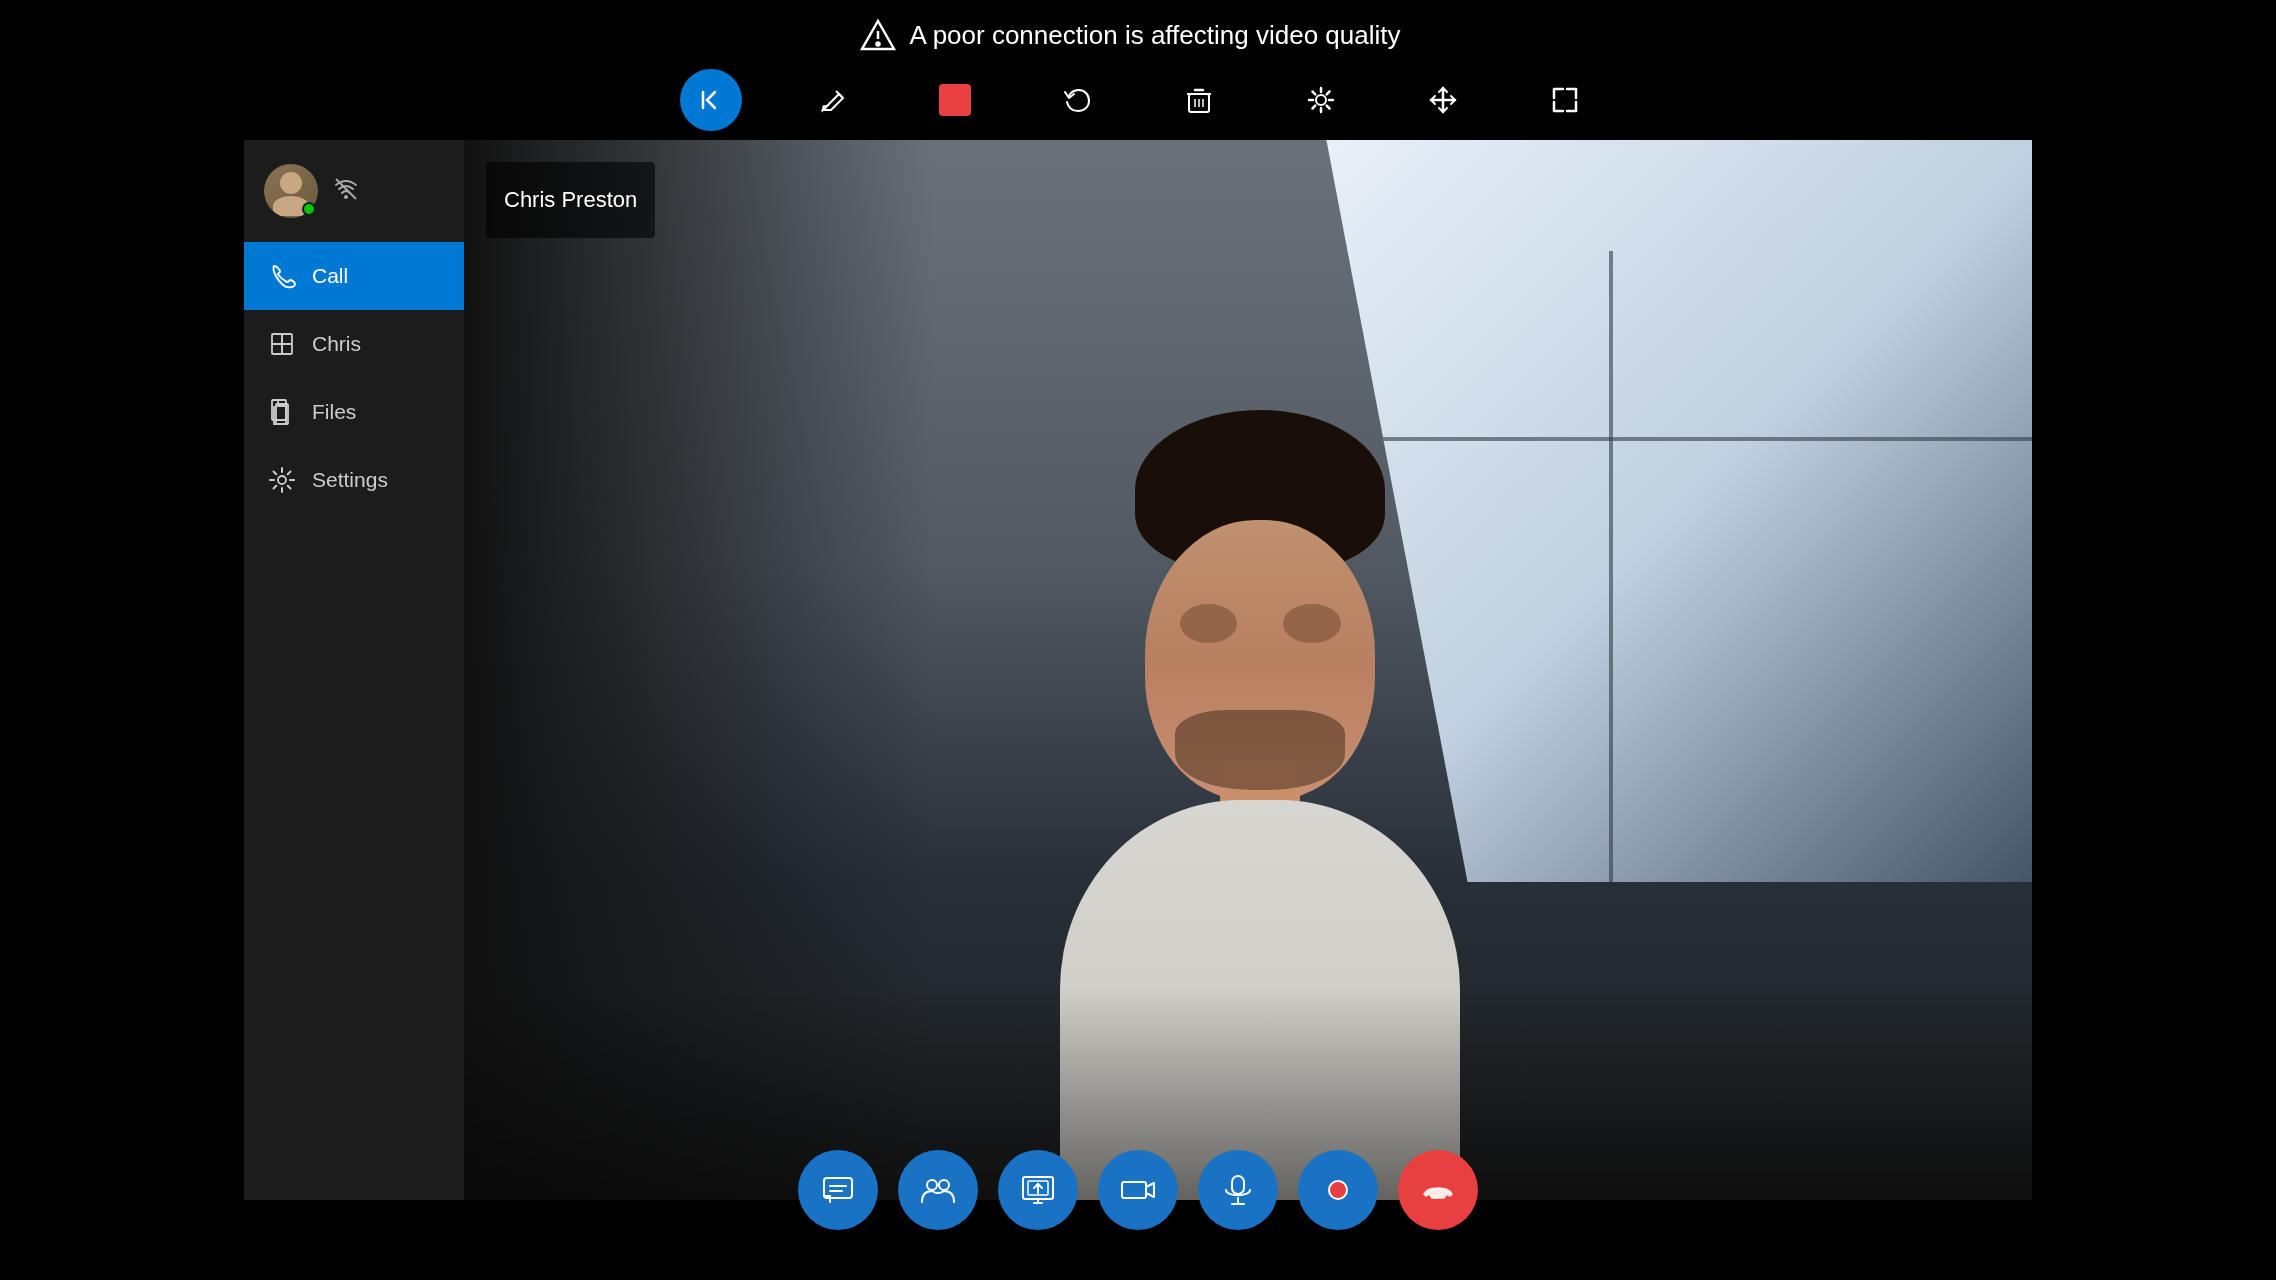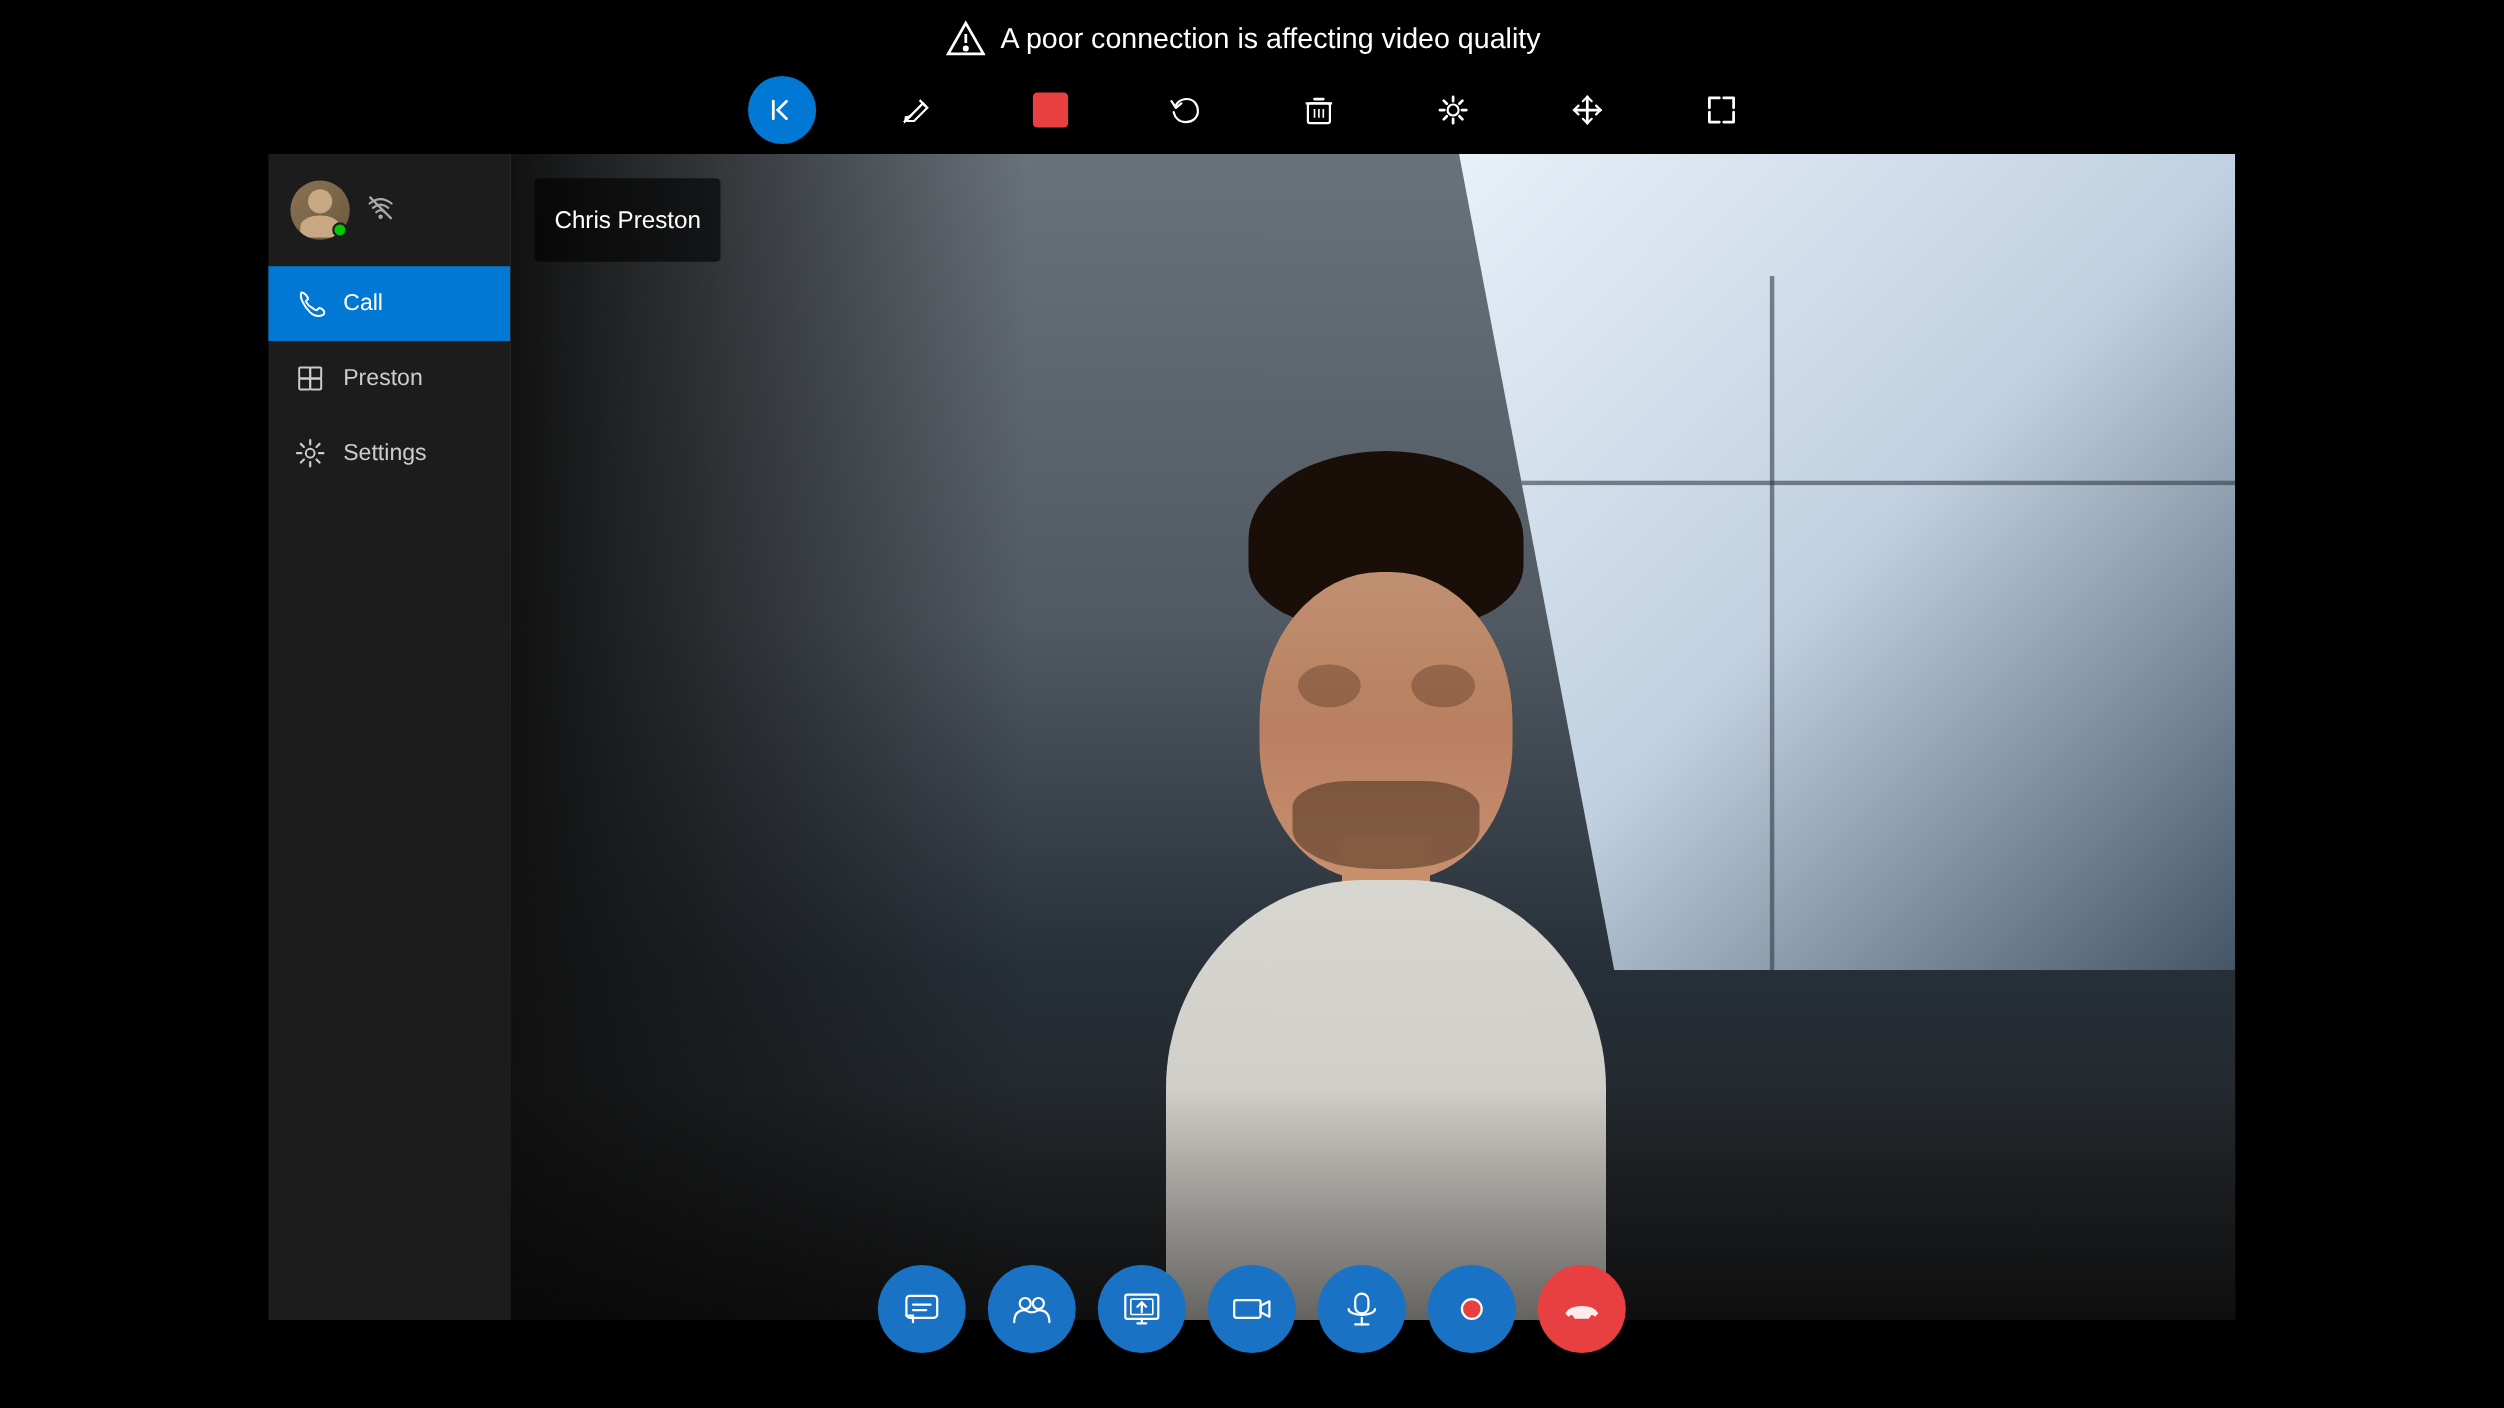--- a/index.html
+++ b/index.html
@@ -442,23 +442,31 @@
         <span class="nav-label">Call</span>
       </div>
 
       <div class="nav-item">
         <svg viewBox="0 0 28 28">
           <rect x="4" y="4" width="10" height="10" rx="1" stroke="#ccc" stroke-width="1.8" fill="none"></rect>
           <rect x="14" y="4" width="10" height="10" rx="1" stroke="#ccc" stroke-width="1.8" fill="none"></rect>
           <rect x="4" y="14" width="10" height="10" rx="1" stroke="#ccc" stroke-width="1.8" fill="none"></rect>
           <rect x="14" y="14" width="10" height="10" rx="1" stroke="#ccc" stroke-width="1.8" fill="none"></rect>
         </svg>
-        <span class="nav-label">Preston</span>
-      </div>
-
+        <span class="nav-label">Chris</span>
+      </div>
+
+      <div class="nav-item">
+        <svg viewBox="0 0 28 28">
+          <rect x="4" y="2" width="14" height="20" rx="1" stroke="#ccc" stroke-width="1.8" fill="none"></rect>
+          <path d="M10 2 L10 8 L18 8 L18 26 L6 26 L6 8" stroke="#ccc" stroke-width="1.8" fill="none"></path>
+          <rect x="8" y="6" width="12" height="20" rx="1" stroke="#ccc" stroke-width="1.8" fill="none"></rect>
+        </svg>
+        <span class="nav-label">Files</span>
+      </div>
 
       <div class="nav-item">
         <svg viewBox="0 0 28 28">
           <circle cx="14" cy="14" r="4" stroke="#ccc" stroke-width="1.8" fill="none"></circle>
           <path d="M14 2 L14 6 M14 22 L14 26 M2 14 L6 14 M22 14 L26 14 M5.5 5.5 L8.3 8.3 M19.7 19.7 L22.5 22.5 M5.5 22.5 L8.3 19.7 M19.7 8.3 L22.5 5.5" stroke="#ccc" stroke-width="2" stroke-linecap="round"></path>
         </svg>
         <span class="nav-label">Settings</span>
       </div>
     </div>
   </div>

